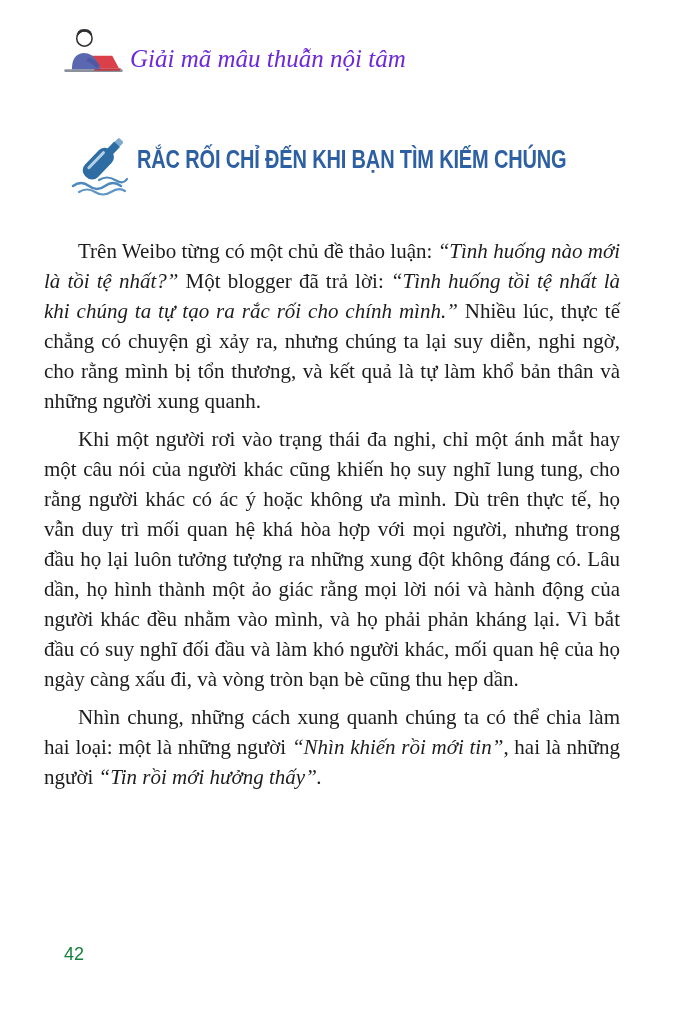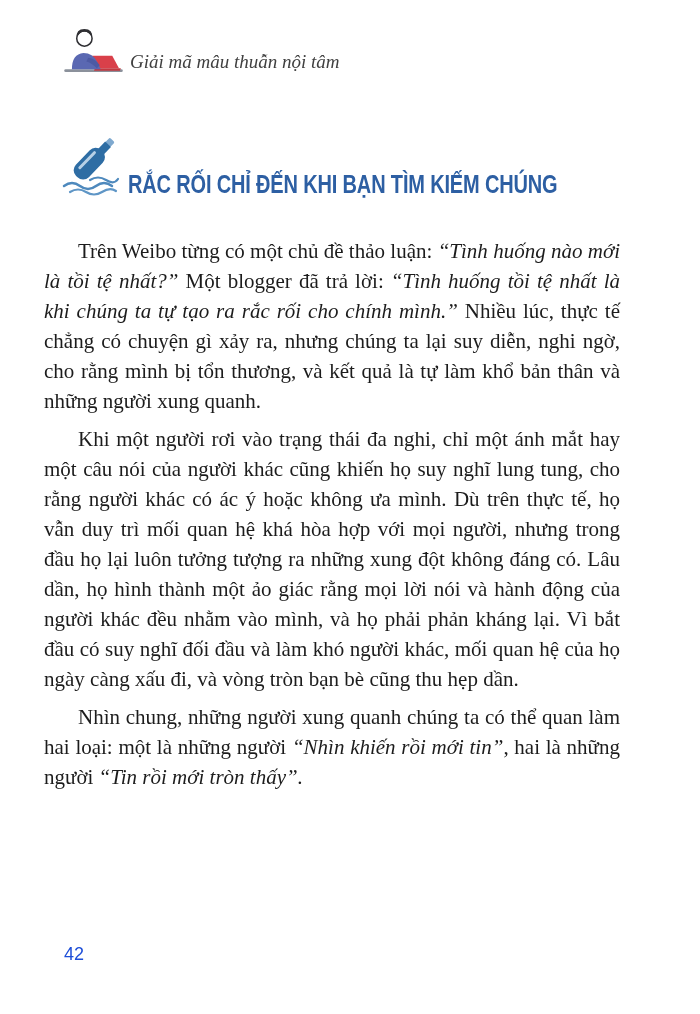--- a/index.html
+++ b/index.html
@@ -17,34 +17,34 @@
   .running-header {
     position: absolute;
     top: 26px;
     left: 63px;
     display: flex;
     align-items: flex-end;
     gap: 5px;
   }
   .running-header .book-title {
     font-style: italic;
-    font-size: 19px;
-    color: #404040;
+    font-size: 25px;
+    color: #6d28d9;
     padding-bottom: 1px;
     white-space: nowrap;
   }
 
   
   .section-heading {
     position: absolute;
     top: 131px;
-    left: 60px;
+    left: 69px;
     width: 580px;
     display: flex;
-    align-items: flex-end;
+    align-items: flex-start;
     gap: 8px;
   }
   .section-title {
     font-family: "Liberation Sans", "DejaVu Sans", sans-serif;
     font-weight: bold;
     font-size: 25px;
     color: #2d5fa3;
     white-space: nowrap;
     transform: scaleX(0.80);
     transform-origin: left center;
@@ -69,21 +69,21 @@
   }
   .body-text .it { font-style: italic; }
 
   
   .page-number {
     position: absolute;
     left: 64px;
     top: 944px;
     font-family: "Liberation Sans", "DejaVu Sans", sans-serif;
     font-size: 18px;
-    color: #1d4ed8;
+    color: #15803d;
   }
 
   .hdr-icon, .sec-icon { flex: 0 0 auto; display: block; }
 </style>
 </head>
 <body>
 
 <div class="running-header">
   <svg class="hdr-icon" width="62" height="48" viewBox="0 0 64 50" aria-hidden="true">
 
@@ -119,16 +119,16 @@
     <path d="M4 55 Q12 49 20 55 T36 55 T52 55" fill="none" stroke="#4e89bd" stroke-width="2.5" stroke-linecap="round"></path>
     <path d="M10 61 Q18 56 26 61 T42 61 T56 60" fill="none" stroke="#5f96c6" stroke-width="2.2" stroke-linecap="round"></path>
     <path d="M30 49 Q38 44 46 49 T58 48" fill="none" stroke="#4e89bd" stroke-width="2.2" stroke-linecap="round"></path>
   </svg>
   <span class="section-title">RẮC RỐI CHỈ ĐẾN KHI BẠN TÌM KIẾM CHÚNG</span>
 </div>
 
 <div class="body-text">
     <p><span>Trên Weibo từng có một chủ đề thảo luận: </span><span class="it">“Tình huống nào mới là tồi tệ nhất?”</span><span> Một blogger đã trả lời: </span><span class="it">“Tình huống tồi tệ nhất là khi chúng ta tự tạo ra rắc rối cho chính mình.”</span><span> Nhiều lúc, thực tế chẳng có chuyện gì xảy ra, nhưng chúng ta lại suy diễn, nghi ngờ, cho rằng mình bị tổn thương, và kết quả là tự làm khổ bản thân và những người xung quanh.</span></p>
     <p><span>Khi một người rơi vào trạng thái đa nghi, chỉ một ánh mắt hay một câu nói của người khác cũng khiến họ suy nghĩ lung tung, cho rằng người khác có ác ý hoặc không ưa mình. Dù trên thực tế, họ vẫn duy trì mối quan hệ khá hòa hợp với mọi người, nhưng trong đầu họ lại luôn tưởng tượng ra những xung đột không đáng có. Lâu dần, họ hình thành một ảo giác rằng mọi lời nói và hành động của người khác đều nhằm vào mình, và họ phải phản kháng lại. Vì bắt đầu có suy nghĩ đối đầu và làm khó người khác, mối quan hệ của họ ngày càng xấu đi, và vòng tròn bạn bè cũng thu hẹp dần.</span></p>
-    <p><span>Nhìn chung, những người xung quanh chúng ta có thể quan làm hai loại: một là những người </span><span class="it">“Nhìn khiến rồi mới tin”</span><span>, hai là những người </span><span class="it">“Tin rồi mới tròn thấy”.</span></p>
+    <p><span>Nhìn chung, những cách xung quanh chúng ta có thể chia làm hai loại: một là những người </span><span class="it">“Nhìn khiến rồi mới tin”</span><span>, hai là những người </span><span class="it">“Tin rồi mới hưởng thấy”.</span></p>
   </div>
 
 <div class="page-number">42</div>
 
 </body></html>

